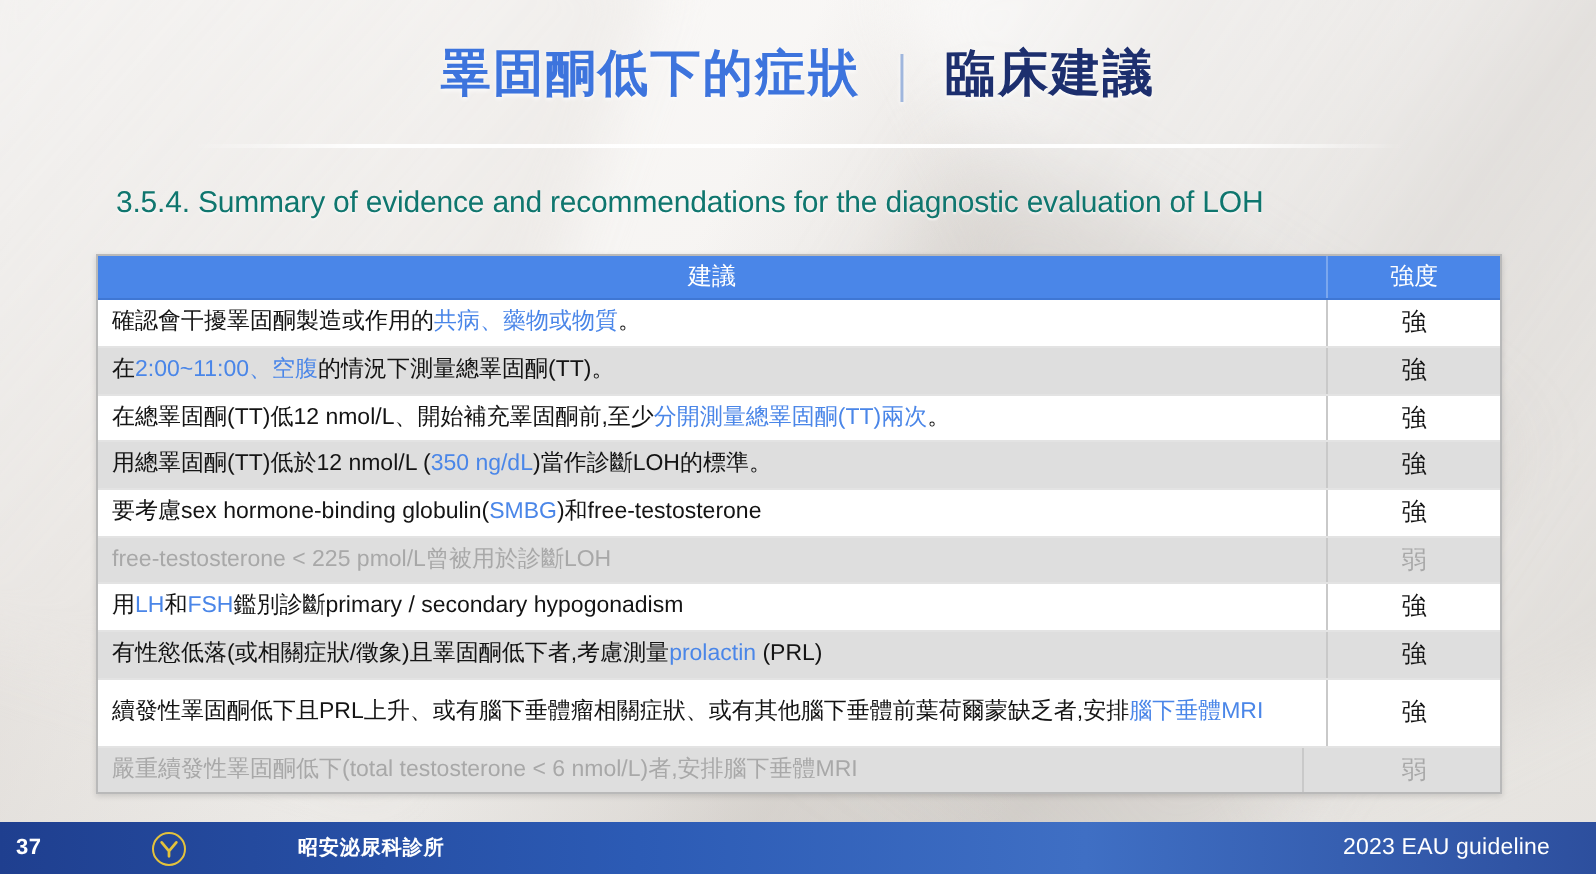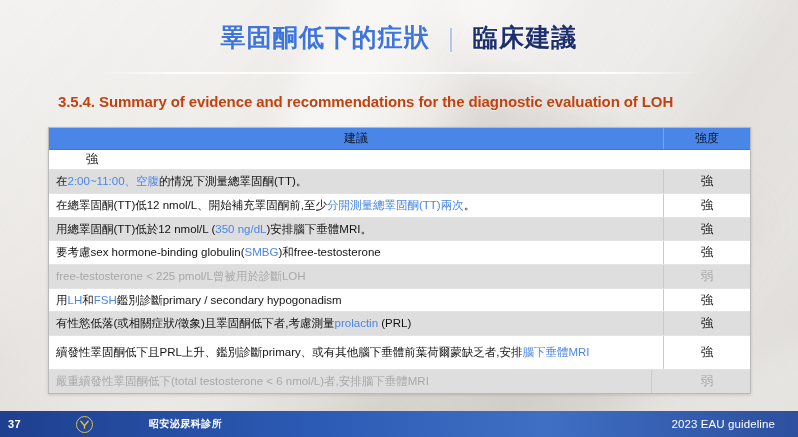--- a/index.html
+++ b/index.html
@@ -55,21 +55,21 @@
       rgba(255,255,255,0) 0%,
       rgba(255,255,255,.95) 14%,
       rgba(255,255,255,1) 50%,
       rgba(255,255,255,.95) 86%,
       rgba(255,255,255,0) 100%);
     z-index:3;
   }
 
   .subtitle {
     position:absolute; left:58px; top:93px; z-index:4;
-    font-size:15px; font-weight:bold; color:#c2410c;
+    font-size:15px; font-weight:normal; color:#0f766e;
     letter-spacing:-.1px; white-space:nowrap;
     text-shadow:0 1px 1px rgba(255,255,255,.7);
   }
 
   
   .table {
     position:absolute; left:48px; top:127px; width:703px; z-index:5;
     border:1px solid #b9b9b9;
     background:#fff;
     box-shadow:0 1px 3px rgba(0,0,0,.14);
@@ -83,21 +83,21 @@
     border-right:1px solid #c9c9c9;
     line-height:1.45; color:#141414;
   }
   .c-str {
     flex:0 0 86px; display:flex; align-items:center; justify-content:center;
     color:#141414; font-size:12.5px;
   }
 
   .thead { background:#4a86e8; border-bottom:1px solid #3f77d4; }
   .thead .c-rec, .thead .c-str {
-    color:#0f172a; font-weight:normal; justify-content:center;
+    color:#ffffff; font-weight:normal; justify-content:center;
     font-size:12px; padding-top:2px; padding-bottom:2px;
     border-right-color:#7ba7ee;
   }
   .thead .c-rec { justify-content:center; }
 
   .rw-even { background:#ffffff; }
   .rw-odd  { background:#dedede; }
   .rw-muted .c-rec, .rw-muted .c-str { color:#a8a8a8; }
 
   .hl { color:#4a86e8; }
@@ -138,37 +138,40 @@
 
 <div class="subtitle">3.5.4. Summary of evidence and recommendations for the diagnostic evaluation of LOH</div>
 
 <div class="table">
   <div class="trow thead">
     <div class="c-rec">建議</div>
     <div class="c-str">強度</div>
   </div>
   <div id="tbody">
       <div class="trow rw-even row-h1">
+        <div class="c-rec">
+          <span><span>確認會干擾睪固酮製造或作用的</span><span class="hl">共病、藥物或物質</span><span>。</span></span>
+        </div>
         <div class="c-str">強</div>
       </div>
       <div class="trow rw-odd row-h1">
         <div class="c-rec">
           <span><span>在</span><span class="hl">2:00~11:00、空腹</span><span>的情況下測量總睪固酮(TT)。</span></span>
         </div>
         <div class="c-str">強</div>
       </div>
       <div class="trow rw-even row-h1">
         <div class="c-rec">
           <span><span>在總睪固酮(TT)低12 nmol/L、開始補充睪固酮前,至少</span><span class="hl">分開測量總睪固酮(TT)兩次</span><span>。</span></span>
         </div>
         <div class="c-str">強</div>
       </div>
       <div class="trow rw-odd row-h1">
         <div class="c-rec">
-          <span><span>用總睪固酮(TT)低於12 nmol/L (</span><span class="hl">350 ng/dL</span><span>)安排腦下垂體MRI。</span></span>
+          <span><span>用總睪固酮(TT)低於12 nmol/L (</span><span class="hl">350 ng/dL</span><span>)當作診斷LOH的標準。</span></span>
         </div>
         <div class="c-str">強</div>
       </div>
       <div class="trow rw-even row-h1">
         <div class="c-rec">
           <span><span>要考慮sex hormone-binding globulin(</span><span class="hl">SMBG</span><span>)和free-testosterone</span></span>
         </div>
         <div class="c-str">強</div>
       </div>
       <div class="trow rw-odd rw-muted row-h1">
@@ -184,21 +187,21 @@
         <div class="c-str">強</div>
       </div>
       <div class="trow rw-odd row-h1">
         <div class="c-rec">
           <span><span>有性慾低落(或相關症狀/徵象)且睪固酮低下者,考慮測量</span><span class="hl">prolactin</span><span> (PRL)</span></span>
         </div>
         <div class="c-str">強</div>
       </div>
       <div class="trow rw-even row-h2">
         <div class="c-rec">
-          <span><span>續發性睪固酮低下且PRL上升、鑑別診斷primary、或有其他腦下垂體前葉荷爾蒙缺乏者,安排</span><span class="hl">腦下垂體MRI</span></span>
+          <span><span>續發性睪固酮低下且PRL上升、或有腦下垂體瘤相關症狀、或有其他腦下垂體前葉荷爾蒙缺乏者,安排</span><span class="hl">腦下垂體MRI</span></span>
         </div>
         <div class="c-str">強</div>
       </div>
       <div class="trow rw-odd rw-muted row-h1">
         <div class="c-rec">
           <span><span>嚴重續發性睪固酮低下(total testosterone &lt; 6 nmol/L)者,安排腦下垂體MRI</span></span>
         </div>
         <div class="c-str">弱</div>
       </div>
     </div>

